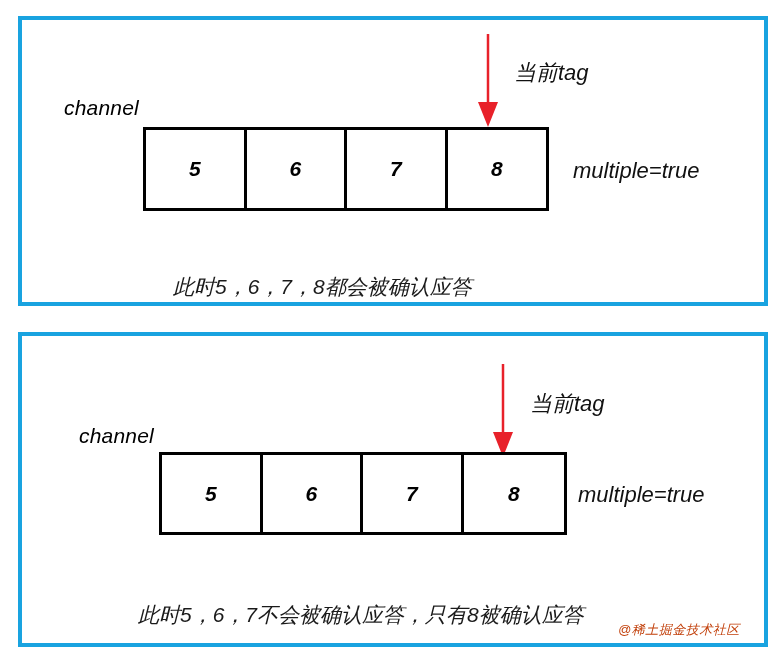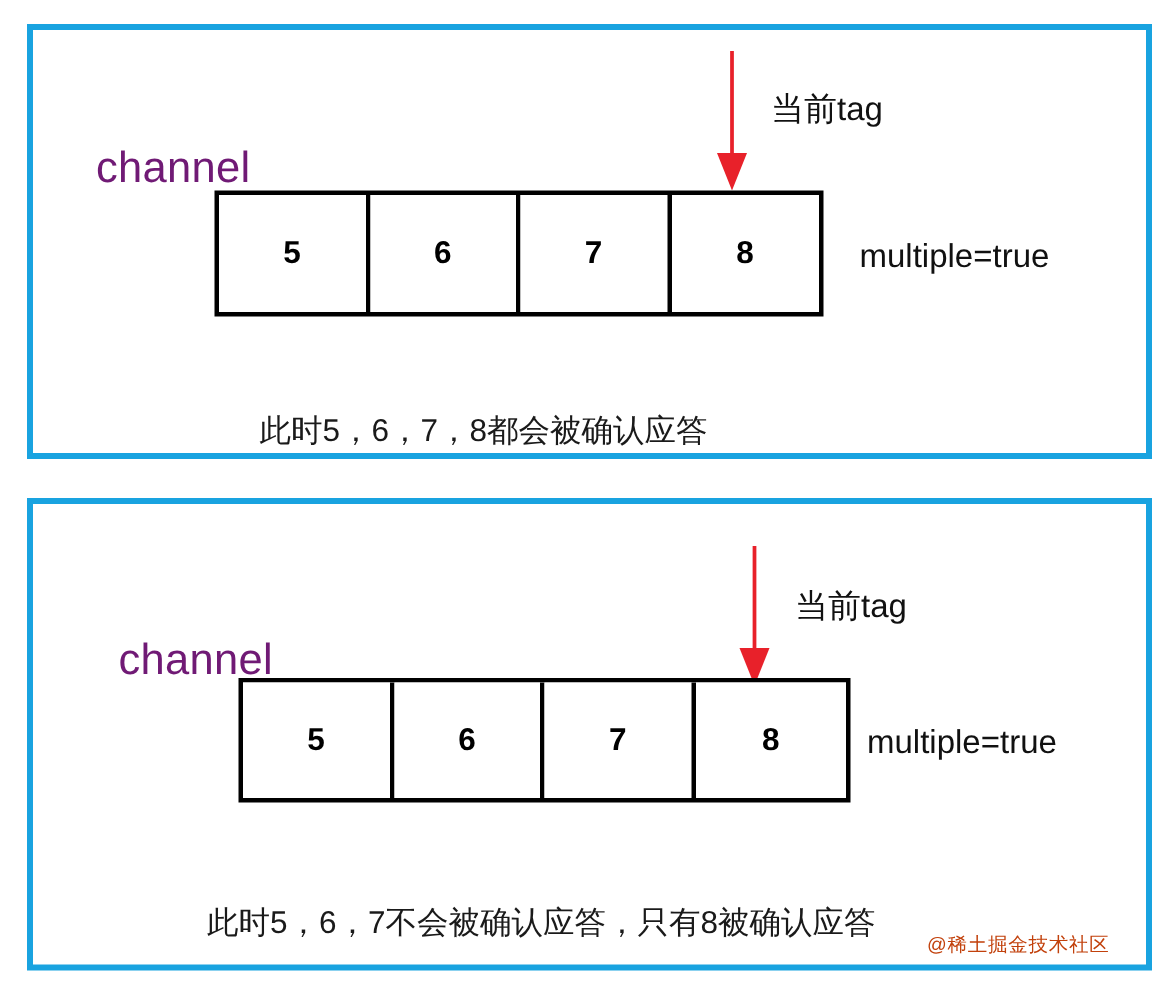--- a/index.html
+++ b/index.html
@@ -12,34 +12,35 @@
     height: 657px;
     position: relative;
     font-family: "Liberation Sans", "DejaVu Sans", sans-serif;
     overflow: hidden;
   }
   .canvas {
     position: absolute;
     left: 0; top: 0;
     width: 688px;
     height: 657px;
+    font-style: italic;
   }
   .panel {
     position: absolute;
     box-sizing: border-box;
     border: 4px solid #19A3E0;
     background: #ffffff;
   }
   #panel-true  { left: 18px; top: 16px;  width: 750px; height: 290px; }
   #panel-false { left: 18px; top: 332px; width: 750px; height: 315px; }
 
   .channel-label {
     position: absolute;
-    font-size: 29px;
-    color: #701a75;
+    font-size: 21px;
+    color: #000000;
     letter-spacing: 0.2px;
     white-space: nowrap;
   }
   .mode-label {
     position: absolute;
     font-size: 22px;
     color: #111111;
     white-space: nowrap;
   }
   .tag-label {

